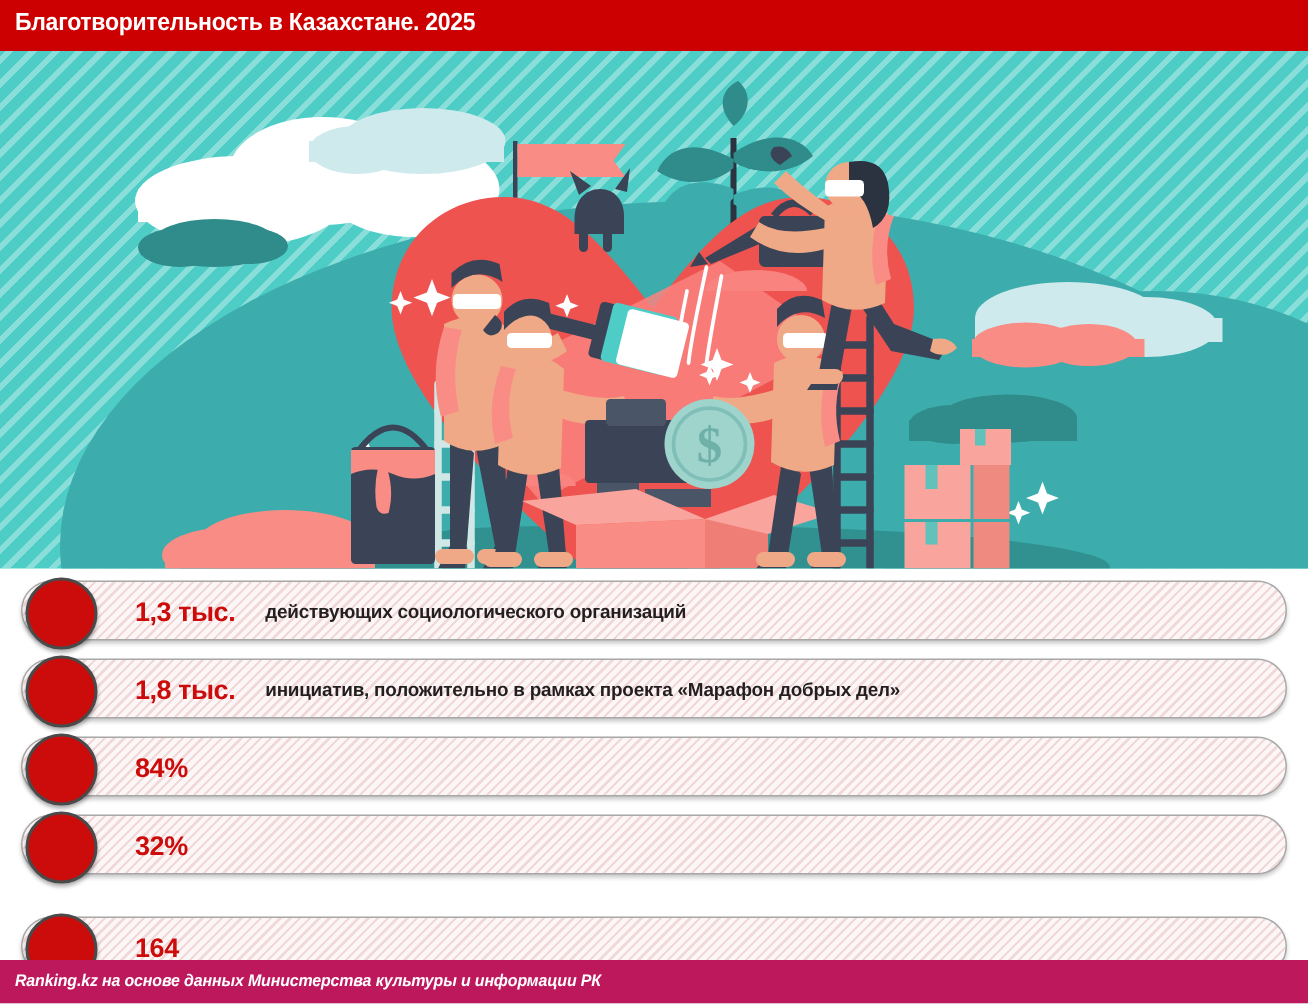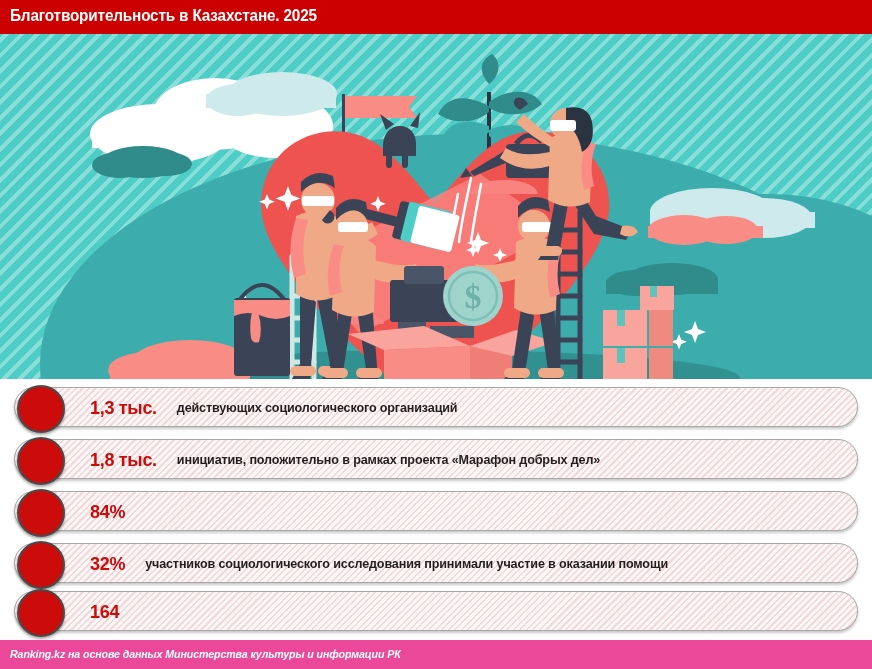--- a/index.html
+++ b/index.html
@@ -73,21 +73,21 @@
     transform-origin:left center;
   }
   .pill-num{
     color:#cc0b0b;font-weight:bold;font-size:18px;
     margin-right:20px;letter-spacing:-0.3px;
   }
 
   
   .footer{
     position:absolute;left:0;top:640px;width:872px;height:29px;
-    background:#ec4899;
+    background:#be185d;
   }
   .footer-text{
     position:absolute;left:10px;top:8px;
     color:#ffffff;font-size:11.2px;font-style:italic;font-weight:bold;
     letter-spacing:-0.1px;white-space:nowrap;
     transform:scaleX(0.95);transform-origin:left center;
   }
 </style>
 </head>
 <body>
@@ -383,27 +383,26 @@
           <span class="pill-num">84%</span>
         </div>
       </div>
       <div class="pill-dot"></div>
     </div>
 
     <div class="pill-row" style="top:164px;">
       <div class="pill">
         <div class="pill-text">
           <span class="pill-num">32%</span>
-          <span>участников социологического исследования принимали участие в оказании помощи</span>
         </div>
       </div>
       <div class="pill-dot"></div>
     </div>
 
-    <div class="pill-row" style="top:212px;border-radius:12px;">
+    <div class="pill-row" style="top:232px;border-radius:12px;">
       <div class="pill">
         <div class="pill-text">
           <span class="pill-num">164</span>
         </div>
       </div>
       <div class="pill-dot"></div>
     </div>
 
   </div>
 

